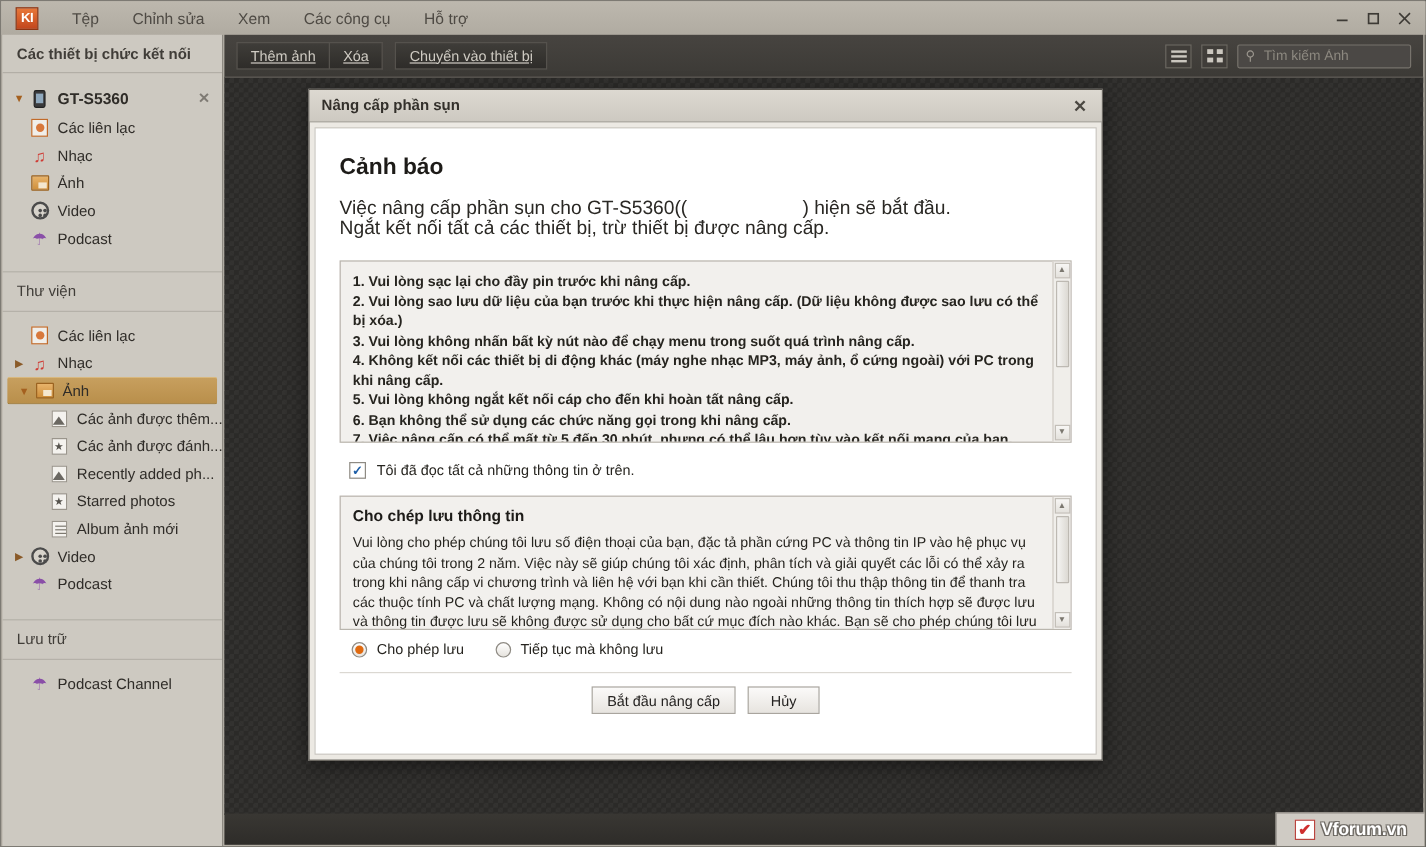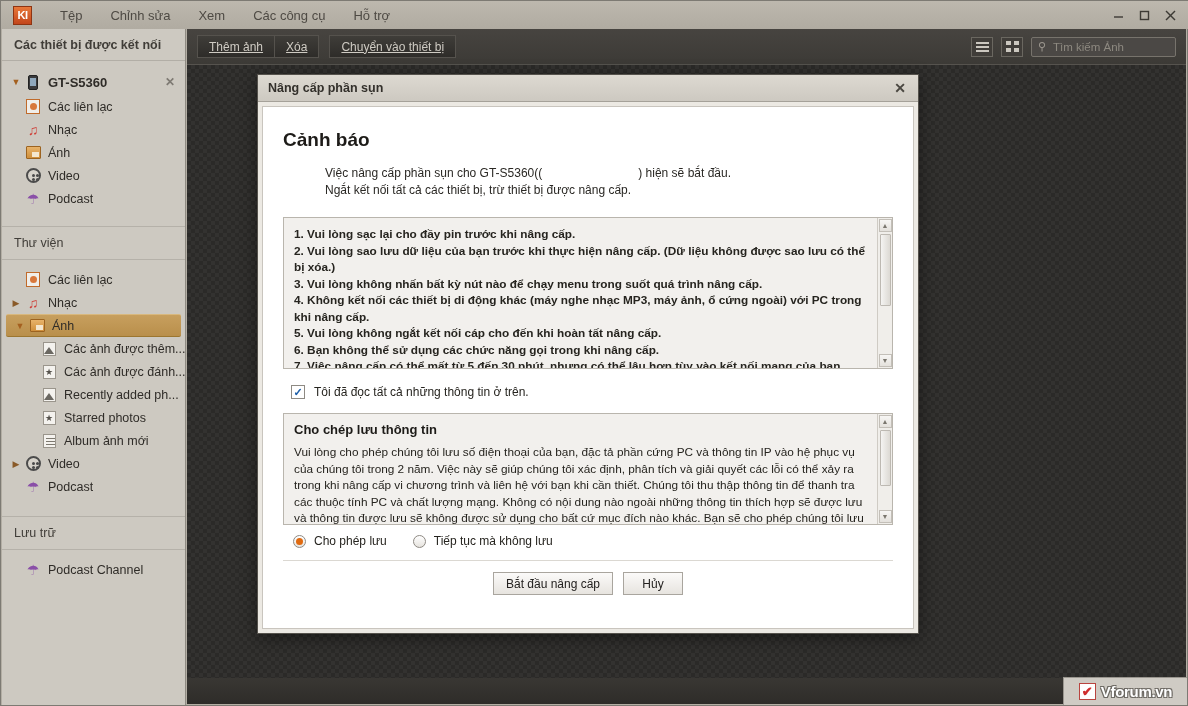--- a/index.html
+++ b/index.html
@@ -242,21 +242,21 @@
     flex: 1; background: #fff; margin: 4px;
     border: 1px solid #c9c5be;
     padding: 16px 20px 0 20px;
     display: flex; flex-direction: column;
     position: relative;
   }
   .dlg-h1 {
     font-size: 19px; font-weight: bold; color: #1d1b18; margin: 6px 0 14px 0;
   }
   .dlg-p {
-    font-size: 12px; color: #2a2824; line-height: 17px; margin-left: 42px;
+    font-size: 16px; color: #2a2824; line-height: 17px;
   }
   .dlg-p .redact {
     display: inline-block; width: 96px; height: 11px;
     background: #fff; vertical-align: -1px;
   }
 
   
   .scrollpanel {
     border: 1px solid #b9b5ad; background: #f2f0ed;
     position: relative; display: flex;
@@ -368,21 +368,21 @@
         <svg width="11" height="11" viewBox="0 0 11 11">
             <line x1="1" y1="1" x2="10" y2="10" stroke="#3d3a35" stroke-width="1.4"></line>
             <line x1="10" y1="1" x2="1" y2="10" stroke="#3d3a35" stroke-width="1.4"></line>
           </svg>
       </div>
     </div>
   </div>
 
   <div class="sidebar">
 
-    <div class="side-header">Các thiết bị được kết nối</div>
+    <div class="side-header">Các thiết bị chức kết nối</div>
 
     <div class="tree">
       <div class="node lvl1 device">
         <span class="twisty open">▼</span>
         <span class="ico">
             <span class="ic-phone"></span>
           </span>
         <span class="node-label">GT-S5360</span>
         <span class="closex">✕</span>
       </div>

